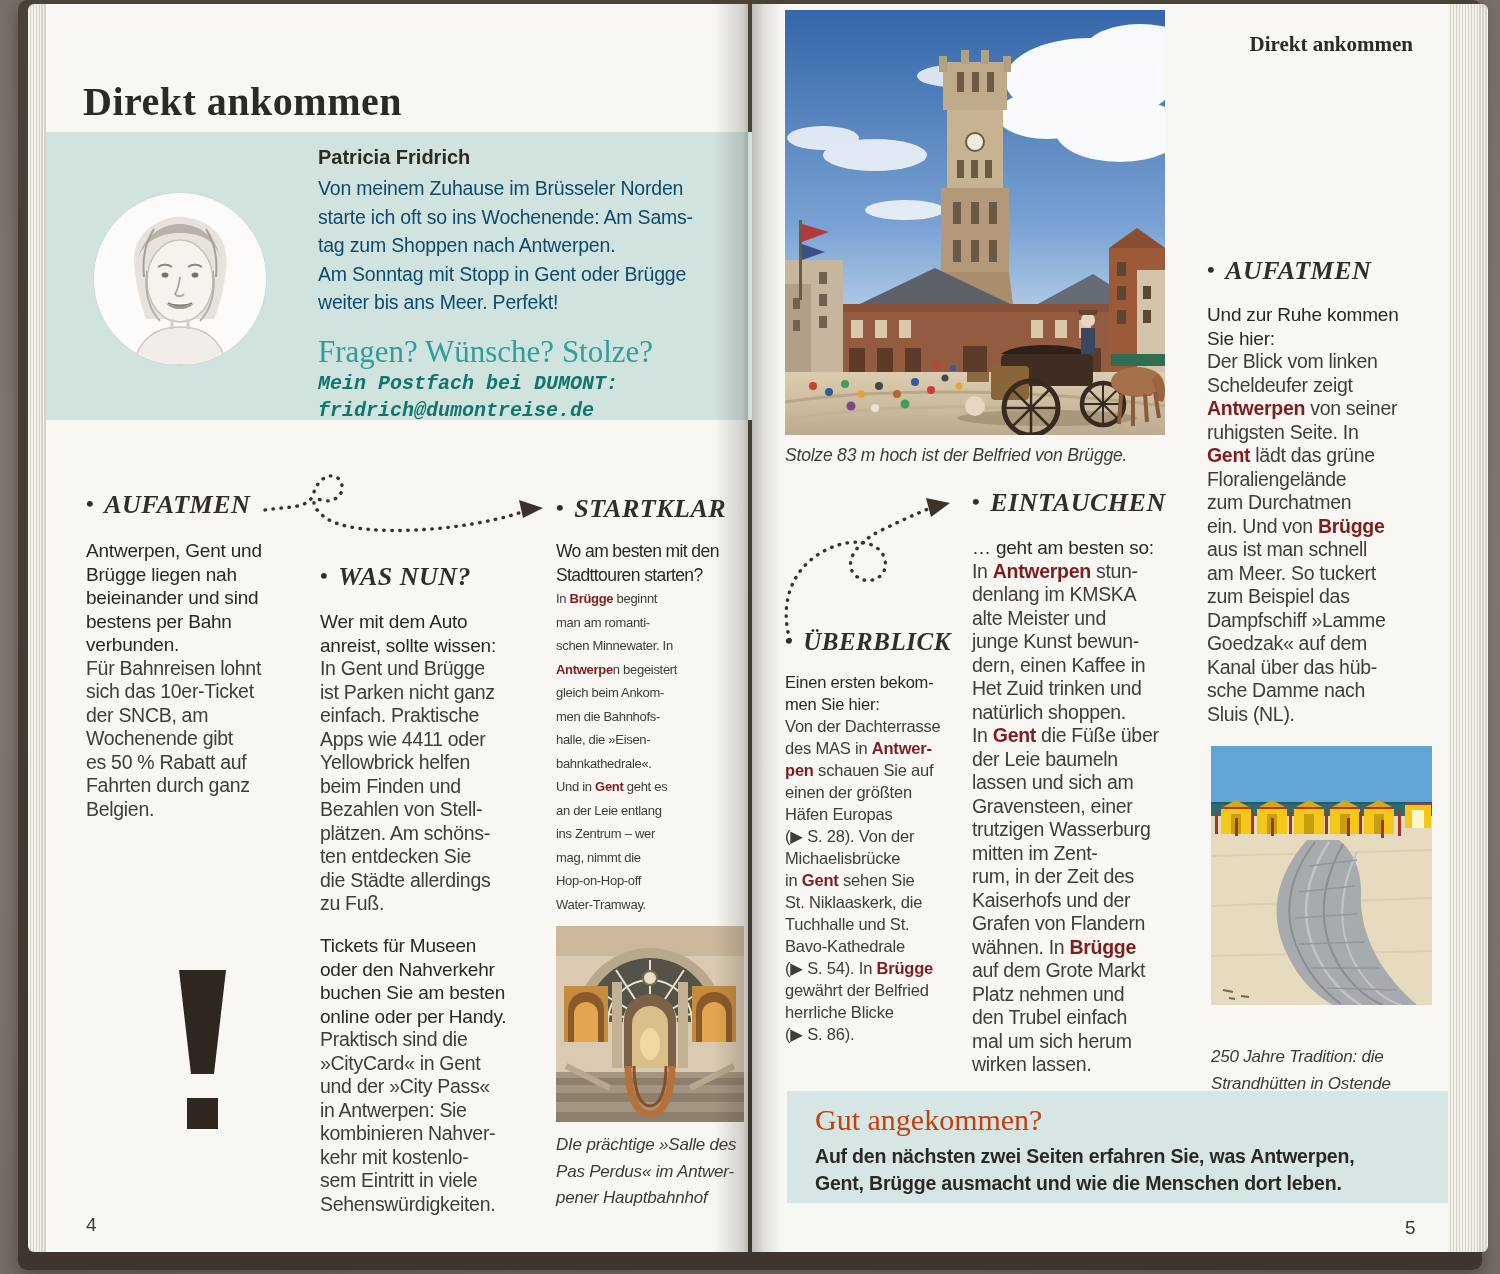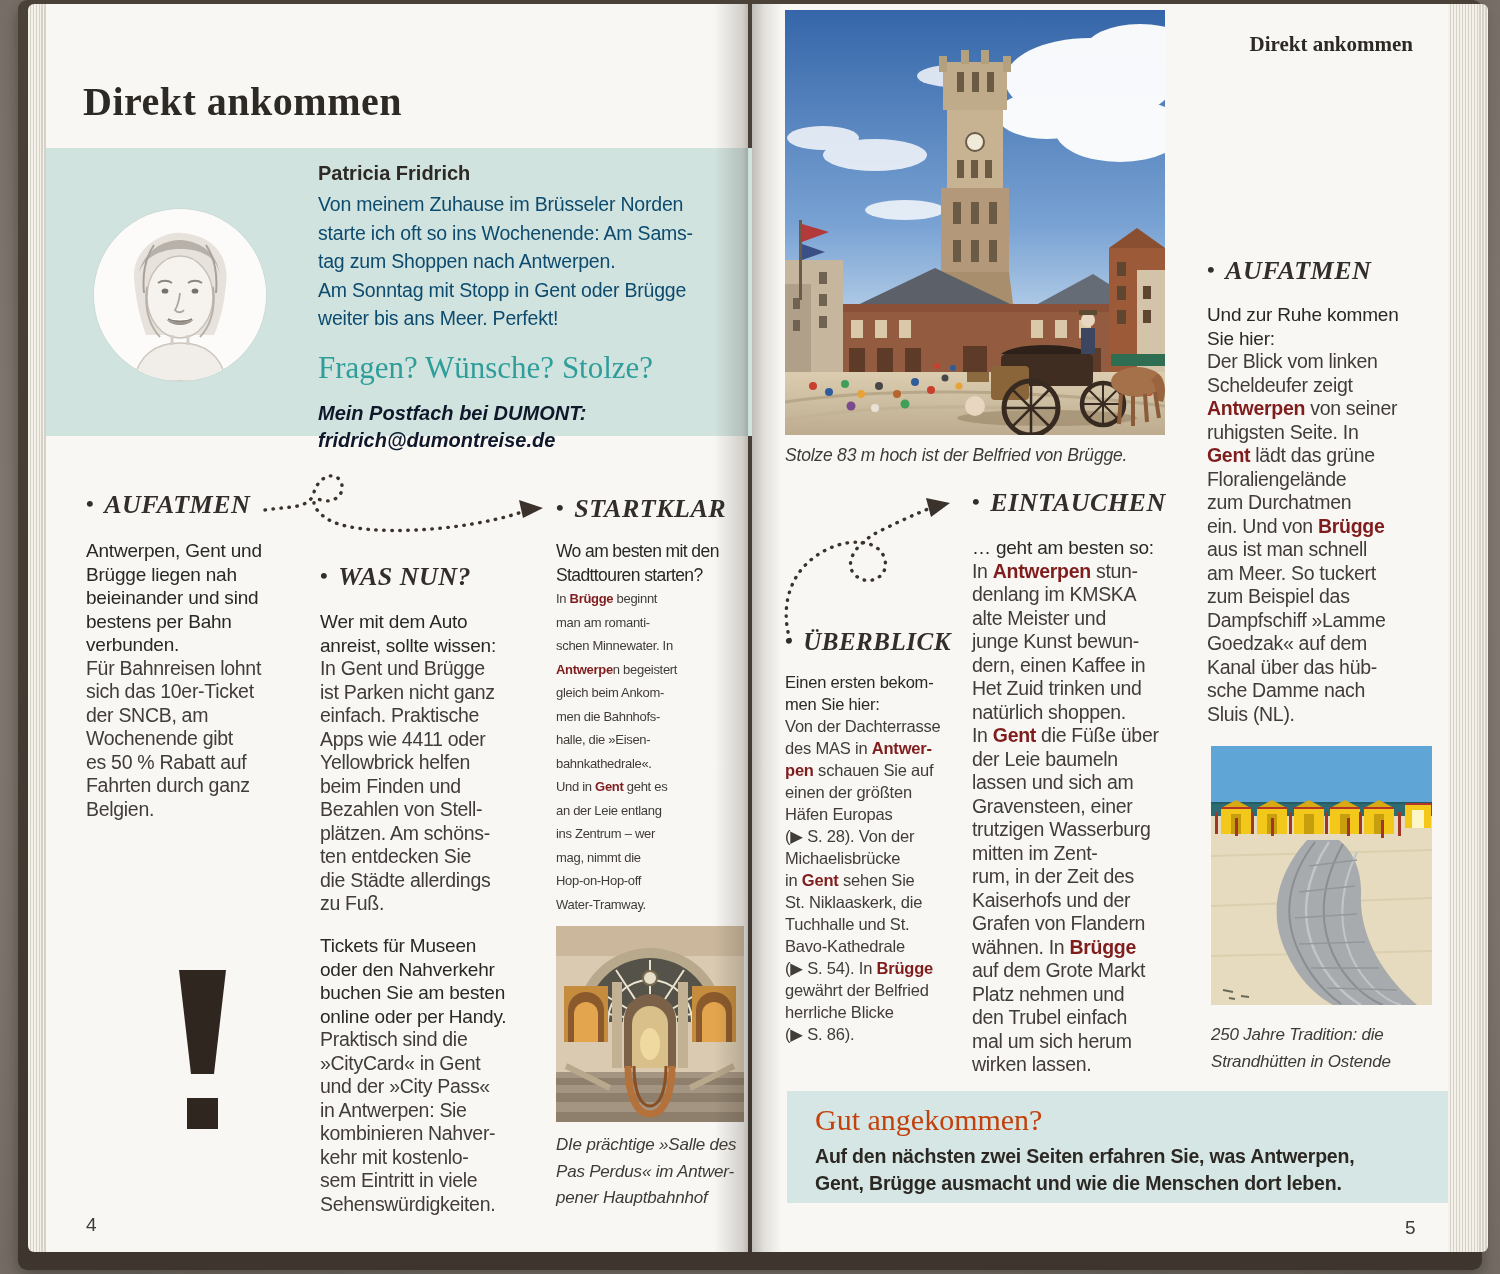--- a/index.html
+++ b/index.html
@@ -20,21 +20,21 @@
   .page-r::before{content:"";position:absolute;left:0;top:0;bottom:0;width:30px;
     background:linear-gradient(90deg,rgba(60,50,40,.30) 0%,rgba(60,50,40,.12) 40%,rgba(0,0,0,0) 100%);}
   .abs{position:absolute;}
   .title{font-family:"Liberation Serif",serif;font-weight:bold;font-size:40px;color:#2d2925;letter-spacing:.5px;}
   .runhead{font-family:"Liberation Serif",serif;font-weight:bold;font-size:21px;color:#2d2925;}
   .mintbox{background:#d1e3df;}
   .portrait{position:absolute;left:48px;top:61px;width:172px;height:172px;border-radius:50%;background:#fcfbf9;overflow:hidden;box-shadow:0 0 0 1px rgba(0,0,0,.03);}
   .a-name{font-weight:bold;font-size:20px;color:#2d2925;margin-bottom:5px;}
   .a-intro{font-size:19.5px;line-height:28.5px;color:#0c4a6e;letter-spacing:-0.2px;white-space:nowrap;}
   .a-teal{font-family:"Liberation Serif",serif;font-size:31px;color:#2f9e9a;margin-top:17px;}
-  .a-post{font-family:Liberation Sans, sans-serif;font-style:italic;font-weight:bold;font-size:20px;line-height:27px;color:#0f172a;margin-top:14px;}
+  .a-post{font-family:Liberation Mono, monospace;font-style:italic;font-weight:bold;font-size:20px;line-height:27px;color:#0f766e;}
   .sec-h{font-family:"Liberation Serif",serif;font-style:italic;font-weight:bold;font-size:26px;color:#332e29;letter-spacing:.5px;white-space:nowrap;}
   .sec-h .blt{font-style:normal;font-size:22px;margin-right:10px;position:relative;top:-2px;}
   .lead{font-weight:normal;font-size:19px;line-height:23.5px;color:#2b2723;letter-spacing:-0.2px;white-space:nowrap;}
   .btxt{font-size:19.5px;line-height:23.5px;color:#413c37;letter-spacing:-0.3px;white-space:nowrap;}
   .btxt b,.lead b{color:#7f1d1d;}
   .small .lead{font-size:16.5px;line-height:22px;}
   .small .btxt{font-size:16.5px;line-height:22px;letter-spacing:-0.2px;}
   .cond{letter-spacing:-0.6px;}
   .cap{font-style:italic;font-size:17px;line-height:26.5px;color:#3e3a35;letter-spacing:-0.2px;white-space:nowrap;}
   .pnum{font-size:19px;color:#3e3a35;}
@@ -49,21 +49,21 @@
 
 <div class="stage">
   <div class="cover"></div>
   <div class="stack stack-l"></div>
   <div class="stack stack-r"></div>
 
   <div class="page page-l">
 
     <div class="abs title" style="left:37px;top:74px;">Direkt ankommen</div>
 
-    <div class="abs mintbox" style="left:0;top:144px;width:748px;height:288px;">
+    <div class="abs mintbox" style="left:0;top:128px;width:748px;height:288px;">
       <div class="portrait">
         <svg width="172" height="172" viewBox="0 0 172 172">
           <circle cx="86" cy="86" r="86" fill="#fcfbf9"></circle>
           <path d="M40,70 C38,38 70,22 88,24 C116,26 136,44 132,76 C130,96 126,112 120,126 L52,126 C46,110 42,92 40,70 Z" fill="#e7e2dc"></path>
           <path d="M44,66 C50,40 72,30 88,31 C110,33 126,48 126,70 C126,52 112,40 86,40 C62,40 48,52 44,66 Z" fill="#b7b1aa"></path>
           <ellipse cx="86" cy="88" rx="33" ry="41" fill="#f6f3ef" stroke="#c9c2bb" stroke-width="1.5"></ellipse>
           <path d="M53,78 C50,100 56,118 66,128" stroke="#b7b1aa" stroke-width="2" fill="none"></path>
           <path d="M119,78 C122,100 116,118 106,128" stroke="#b7b1aa" stroke-width="2" fill="none"></path>
           <path d="M64,74 C68,71 74,71 78,74" stroke="#8d8780" stroke-width="2" fill="none"></path>
           <path d="M94,74 C98,71 104,71 108,74" stroke="#8d8780" stroke-width="2" fill="none"></path>
@@ -406,21 +406,21 @@
       <path d="M132,98 C112,134 106,172 122,208 C134,234 154,252 172,259" stroke="#8a8e92" stroke-width="2" fill="none"></path>
       <path d="M146,106 C130,140 126,176 140,210 C152,236 172,254 190,259" stroke="#c2c5c7" stroke-width="2" fill="none"></path>
       <g stroke="#93979a" stroke-width="1.5">
         <path d="M98,120 L146,114 M88,146 L144,140 M84,172 L146,168 M88,198 L154,196 M100,222 L168,222 M116,242 L186,244"></path>
       </g>
       <g stroke="#6a6a5a" stroke-width="2">
           <path d="M12,244 L22,246 M30,250 L38,251 M18,252 L24,253"></path>
         </g>
     </svg>
 
-    <div class="abs cap" style="left:459px;top:1018px;font-style:italic;">250 Jahre Tradition: die<br>Strandhütten in Ostende</div>
+    <div class="abs cap" style="left:459px;top:1040px;font-style:italic;">250 Jahre Tradition: die<br>Strandhütten in Ostende</div>
 
     <div class="abs footbox" style="left:35px;top:1087px;width:661px;height:112px;padding:0;">
       <div class="fb-h" style="margin:12px 0 0 28px;">Gut angekommen?</div>
       <div class="fb-b" style="margin-left:28px;">Auf den nächsten zwei Seiten erfahren Sie, was Antwerpen,<br>Gent, Brügge ausmacht und wie die Menschen dort leben.</div>
     </div>
 
     <div class="abs pnum" style="left:653px;top:1213px;">5</div>
   </div>
 </div>
 

